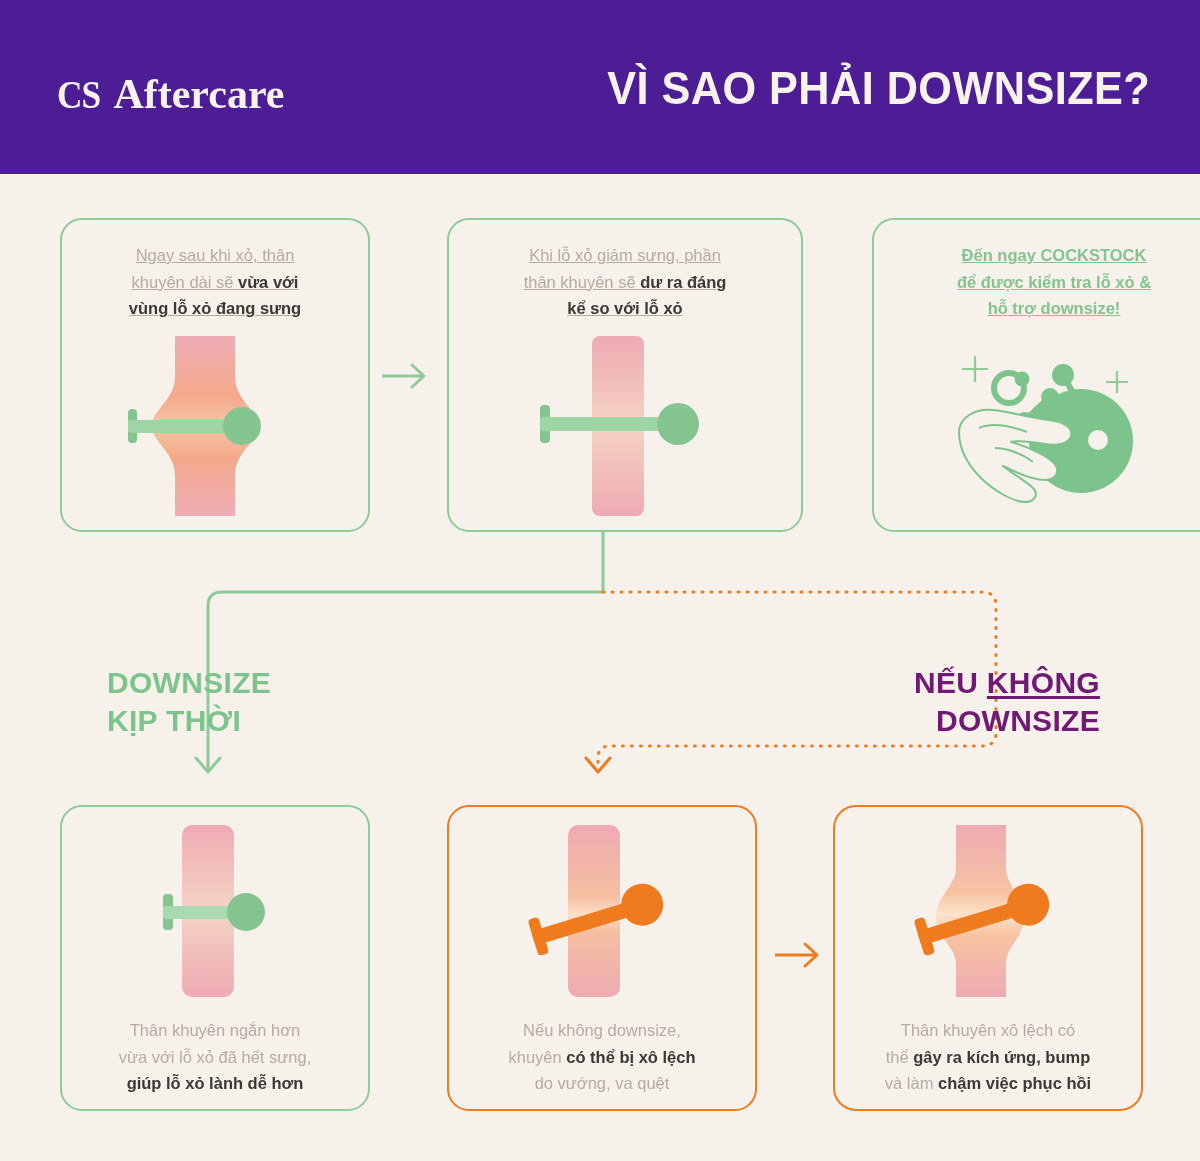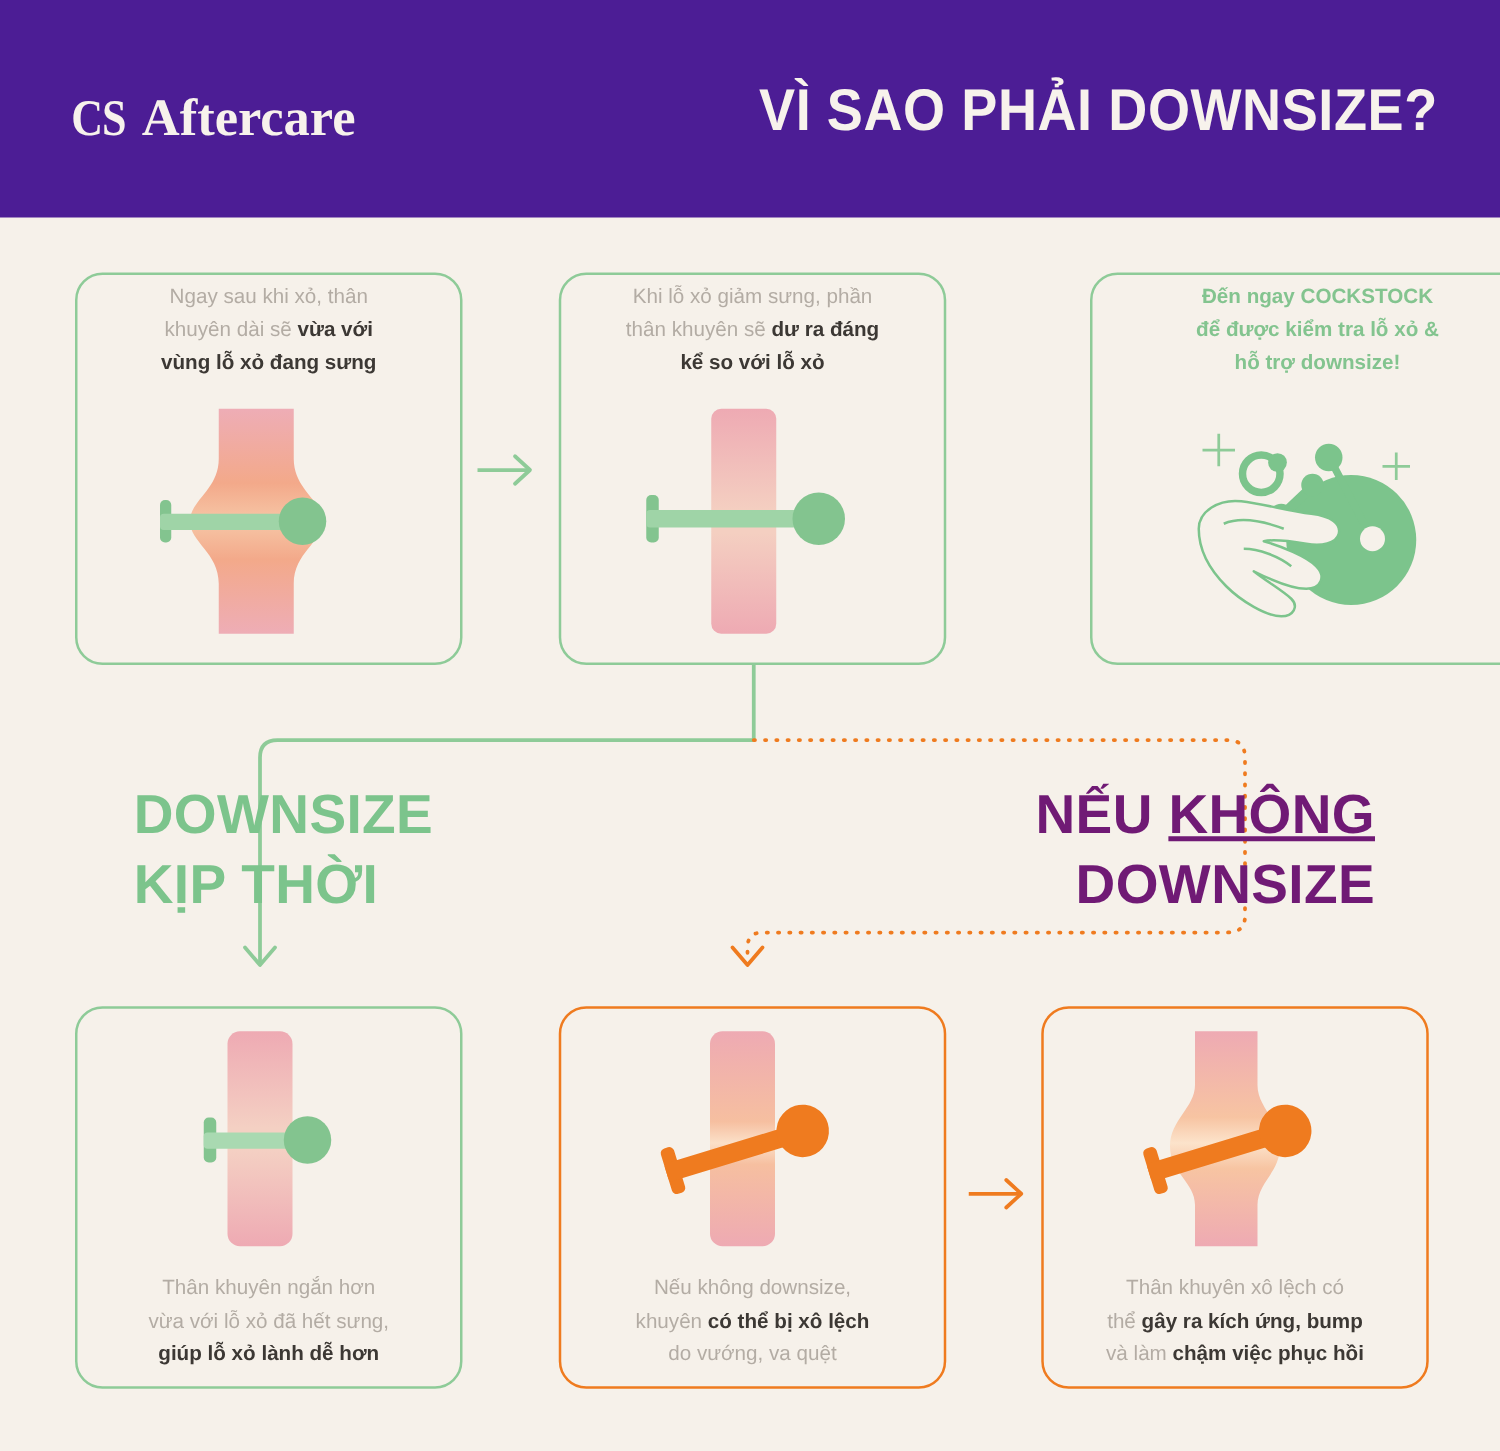--- a/index.html
+++ b/index.html
@@ -66,39 +66,40 @@
     font-size: 16.5px;
     line-height: 1.62;
     text-align: center;
     color: #b3aca4;
     padding: 0 18px;
     width: 100%;
   }
   .card-text b { color: #3c3834; font-weight: bold; }
   .card-text.green-text { color: #83c48f; font-weight: bold; }
 
-  .card-top .card-text { margin-top: 4px; }
+  .card-top .card-text { margin-top: 22px; text-decoration: underline; }
   .card-bottom .card-text { margin-bottom: 12px; }
 
   .fig {
     flex: 1;
     width: 100%;
     display: flex;
     align-items: center;
     justify-content: center;
   }
 
   
   .branch-label {
     position: absolute;
-    font-size: 44px;
+    font-size: 30px;
     font-weight: bold;
     line-height: 1.28;
     letter-spacing: 0.3px;
     white-space: nowrap;
+    margin-top: 40px;
   }
   .branch-label.green { color: #7cc48c; }
   .branch-label.orange { color: #701a75; }
   .branch-label u { text-decoration: underline; text-underline-offset: 3px; }
 
   svg.flow { position: absolute; left: 0; top: 0; width: 1200px; height: 1161px; pointer-events: none; }
 </style>
 </head>
 <body>
 
@@ -153,21 +154,21 @@
         </linearGradient>
       </defs>
       <path d="M55,5 L115,5 L115,45 C115,70 138,78 138,95 C138,112 115,120 115,145 L115,185 L55,185 L55,145 C55,120 32,112 32,95 C32,78 55,70 55,45 Z" fill="url(#sw1)"></path>
       <rect x="8" y="78" width="9" height="34" rx="4" fill="#83c48f"></rect>
       <rect x="8" y="89" width="110" height="13" rx="3" fill="#9fd4a7"></rect>
       <circle cx="122" cy="95" r="19" fill="#83c48f"></circle>
     </svg>
   </div>
 </div>
 
-<div class="card card-top" style="left:447px; top:218px; width:310px; height:314px;">
+<div class="card card-top" style="left:447px; top:218px; width:356px; height:314px;">
   <div class="card-text">
     <span>Khi lỗ xỏ giảm sưng, phần</span><br>
     <span>thân khuyên sẽ </span><b>dư ra đáng</b><br>
     <b>kể so với lỗ xỏ</b>
   </div>
   <div class="fig">
     <svg width="190" height="190" viewBox="0 0 190 190">
       <defs>
         <linearGradient id="sk2" x1="0" y1="0" x2="0" y2="1">
           <stop offset="0%" stop-color="#eeaab3"></stop>
@@ -282,21 +283,21 @@
       </g>
     </svg>
   </div>
   <div class="card-text">
     <span>Nếu không downsize,</span><br>
     <span>khuyên </span><b>có thể bị xô lệch</b><br>
     <span>do vướng, va quệt</span>
   </div>
 </div>
 
-<div class="card card-bottom orange" style="left:833px; top:805px; width:310px; height:306px;">
+<div class="card card-bottom orange" style="left:833px; top:805px; width:310px; height:306px;border-radius:23px;">
   <div class="fig">
     <svg width="200" height="180" viewBox="0 0 200 180">
       <defs>
         <linearGradient id="sk5" x1="0" y1="0" x2="0" y2="1">
           <stop offset="0%" stop-color="#eeaab3"></stop>
           <stop offset="40%" stop-color="#f7c4a2"></stop>
           <stop offset="52%" stop-color="#fce3cb"></stop>
           <stop offset="64%" stop-color="#f7c4a2"></stop>
           <stop offset="100%" stop-color="#eeaab3"></stop>
         </linearGradient>

